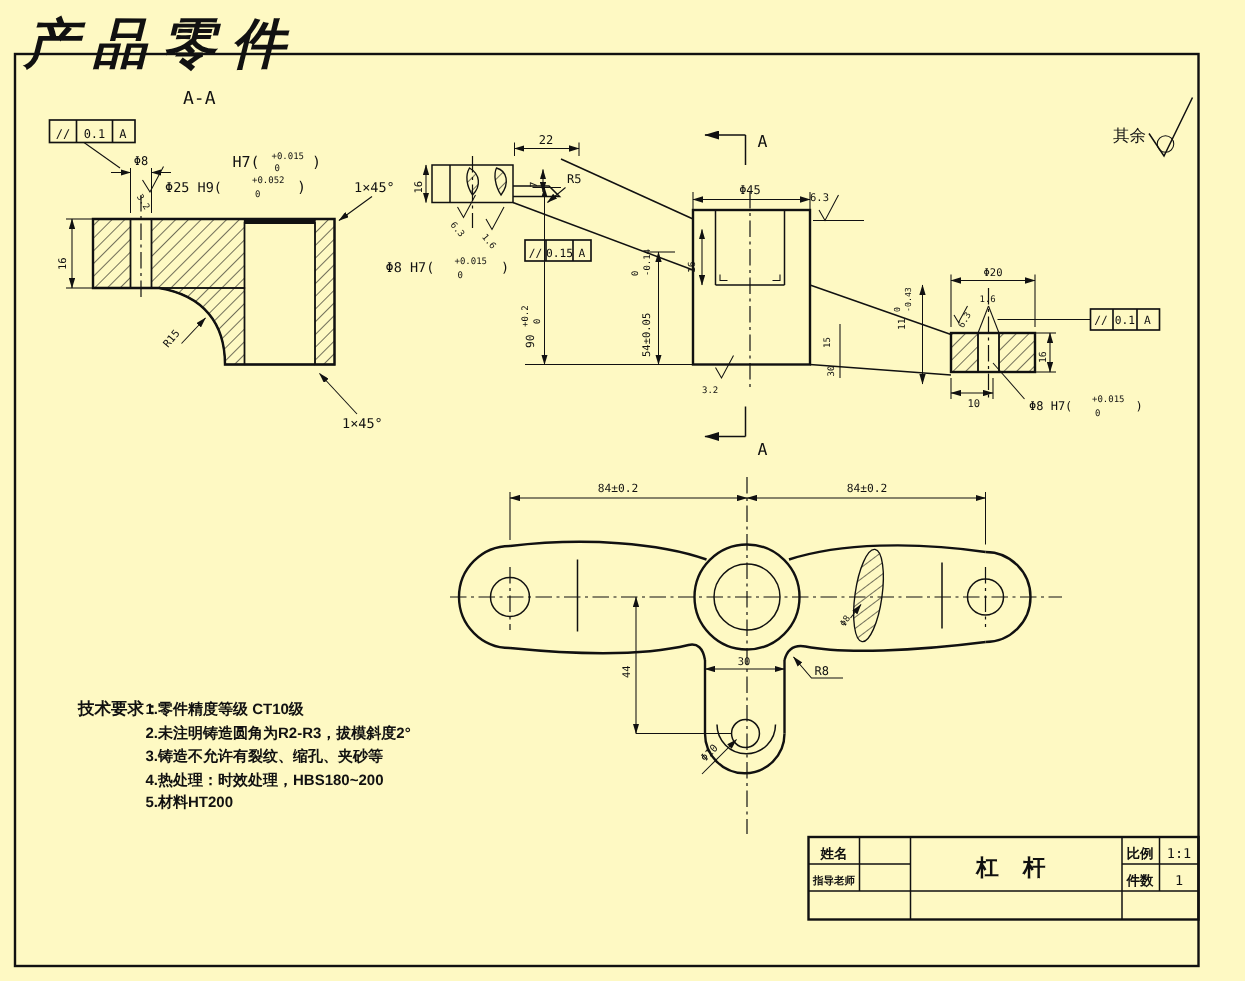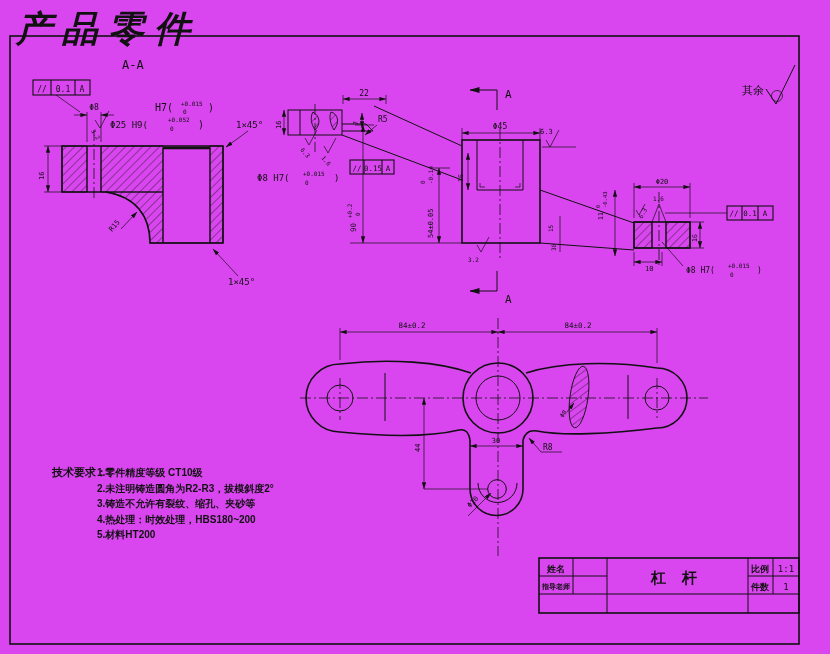--- a/index.html
+++ b/index.html
@@ -1,16 +1,16 @@
 <!DOCTYPE html>
 <html><head>
 <meta charset="utf-8">
 <style>
   html,body{margin:0;padding:0;background:#fff;}
-  #stage{position:relative;width:830px;height:654px;background:#d946ef;overflow:hidden;}
+  #stage{position:relative;width:830px;height:654px;background:#fef9c3;overflow:hidden;}
   svg{position:absolute;left:0;top:0;}
   text{font-family:"DejaVu Sans Mono","Liberation Mono",monospace;fill:#111;}
   .cn{font-family:"Liberation Sans","DejaVu Sans",sans-serif;}
   .ttl{font-family:"Liberation Serif","DejaVu Serif",serif;font-weight:bold;font-style:italic;letter-spacing:10px;}
   .t5{font-size:5.5px}.t6{font-size:6px}.t65{font-size:6.5px}.t7{font-size:7px}
   .t75{font-size:7.5px}.t8{font-size:8px}.t9{font-size:9px}.t10{font-size:10px}
   .t11{font-size:11px}.t12{font-size:12px}.t15{font-size:15px;font-weight:bold;letter-spacing:6px}
   .mid{text-anchor:middle}
   .s{stroke:#111;fill:none;stroke-width:1}
   .s2{stroke:#111;fill:none;stroke-width:1.6}

